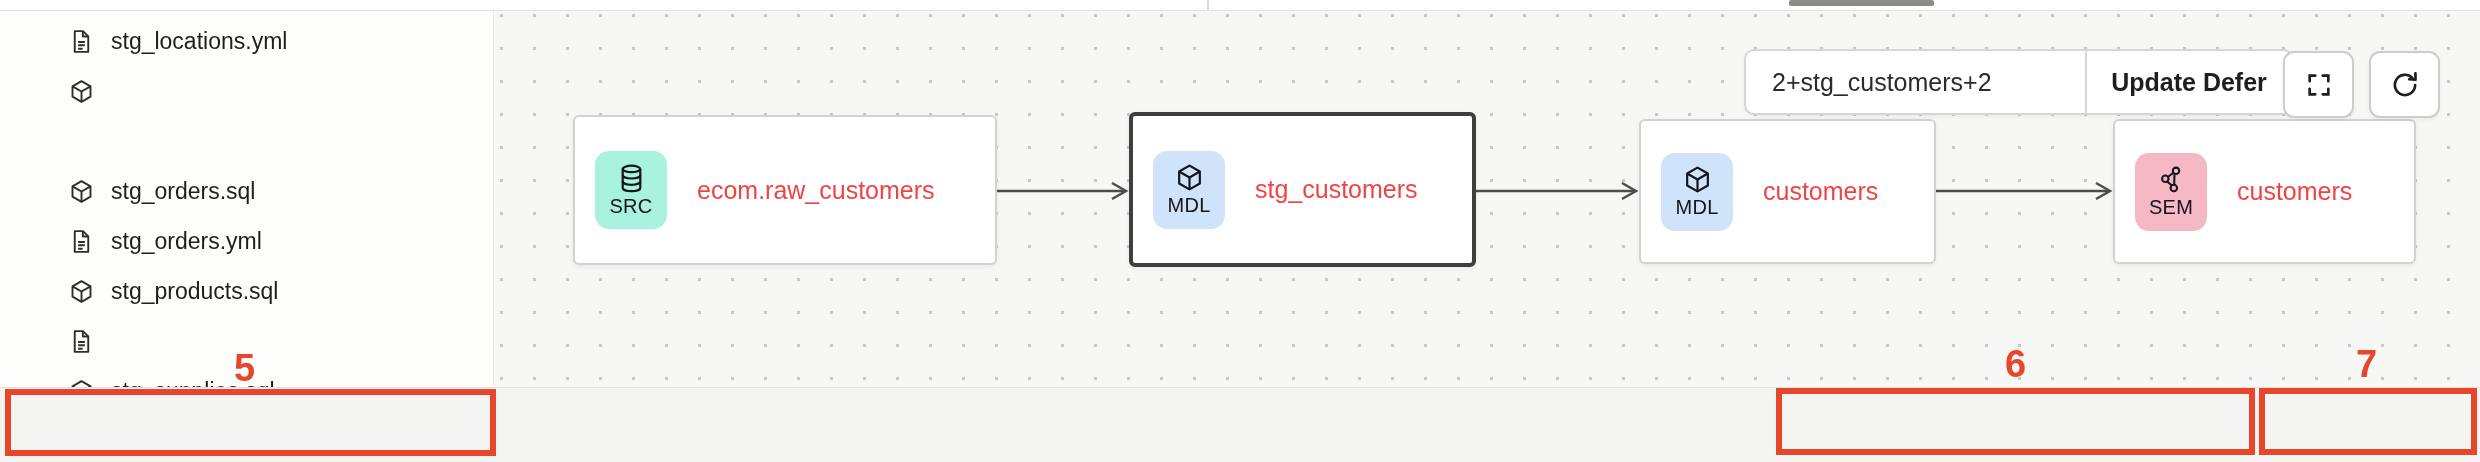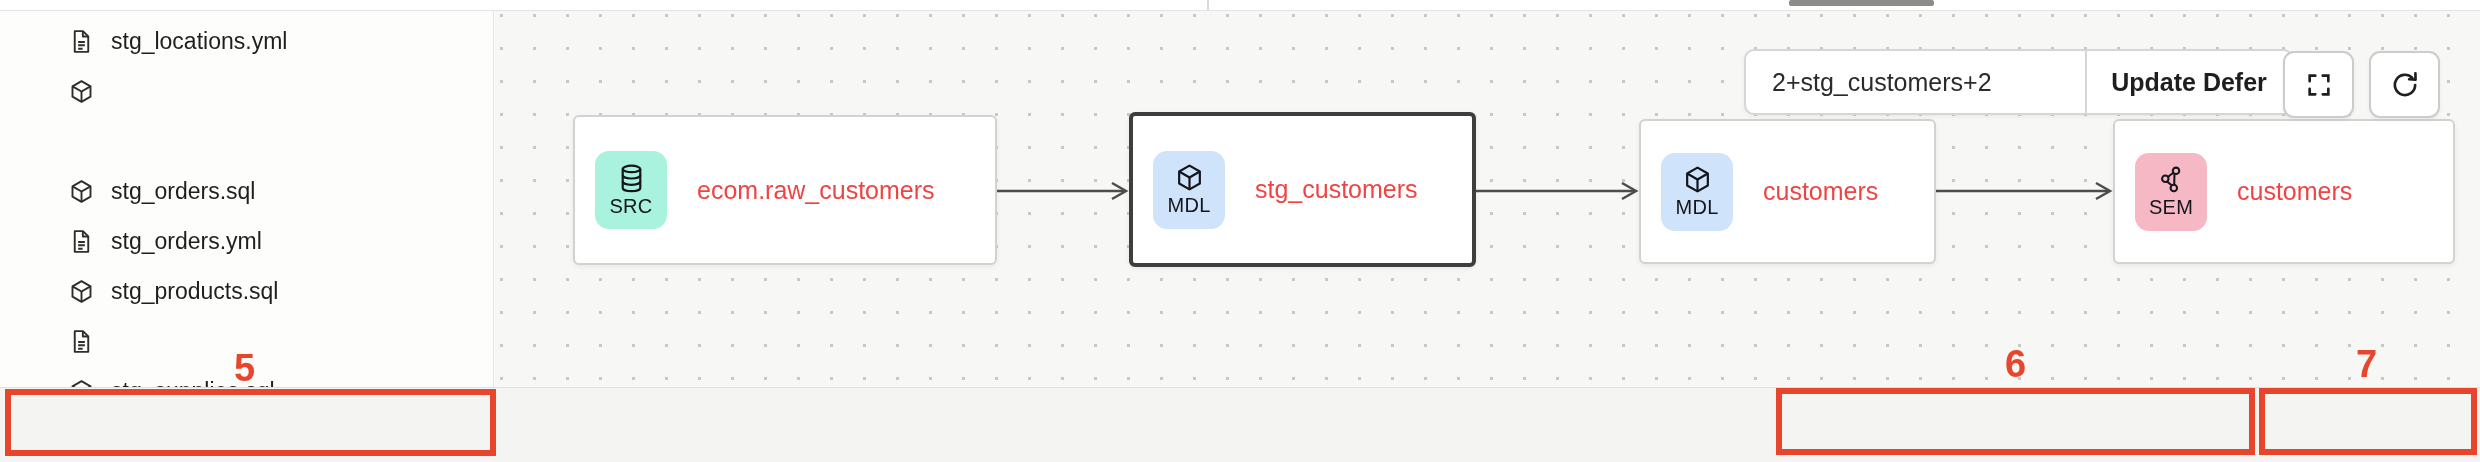--- a/index.html
+++ b/index.html
@@ -233,21 +233,21 @@
       <svg viewBox="0 0 24 24" fill="none" stroke="#15151c" stroke-width="1.7" stroke-linejoin="round">
           <path d="M12 2.8l8 4.6v9.2l-8 4.6-8-4.6V7.4z"></path>
           <path d="M4 7.4l8 4.6 8-4.6"></path>
           <path d="M12 12v9.2"></path>
         </svg>
       <span class="badge-label">MDL</span>
     </span>
     <span class="node-label">customers</span>
   </div>
 
-  <div class="node" style="left:1618px; top:108px; width:342px; height:145px">
+  <div class="node" style="left:1618px; top:108px; width:303px; height:145px">
     <span class="badge sem">
       <svg viewBox="0 0 24 24" fill="none" stroke="#15151c" stroke-width="1.6">
           <circle cx="15.5" cy="5.3" r="2.5"></circle>
           <circle cx="7.2" cy="11.4" r="2.5"></circle>
           <circle cx="13.8" cy="18.6" r="2.5"></circle>
           <path d="M13.4 6.8l-4 3.1M8.4 13.5l4.2 3.3M14.3 7.7l-0.2 8.4"></path>
         </svg>
       <span class="badge-label">SEM</span>
     </span>
     <span class="node-label">customers</span>

